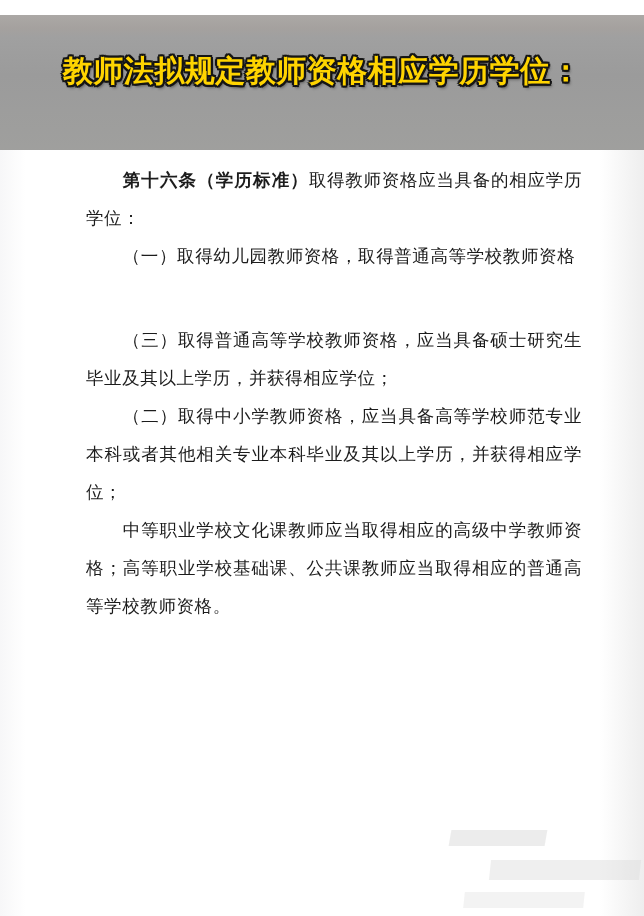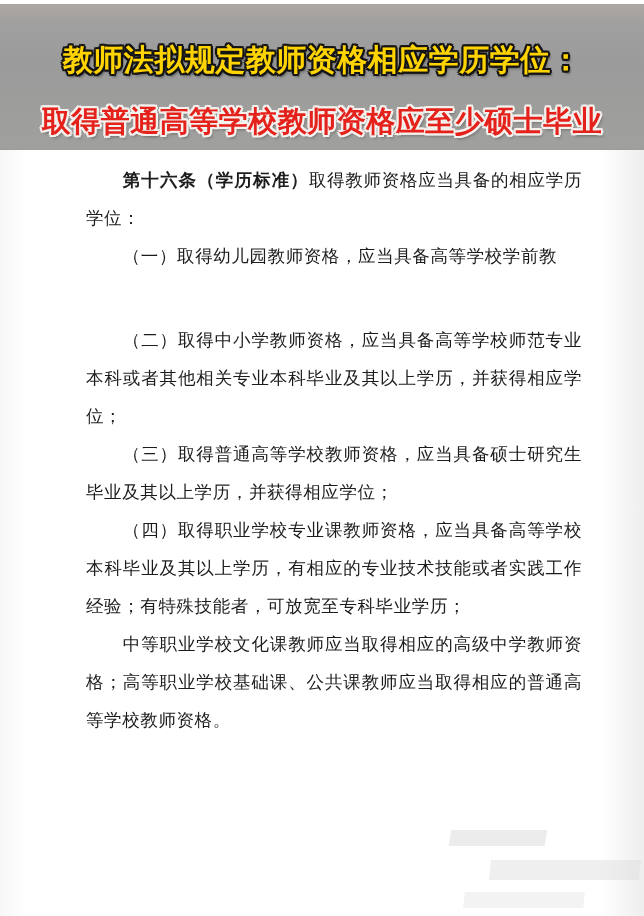--- a/index.html
+++ b/index.html
@@ -16,21 +16,21 @@
     width: 644px;
     height: 916px;
     overflow: hidden;
     background: #ffffff;
   }
 
   
   .banner {
     position: absolute;
     left: 0;
-    top: 4px;
+    top: 15px;
     width: 644px;
     height: 150px;
     background: linear-gradient(180deg, #a3a3a3 0%, #9b9b9b 40%, #a0a09e 100%);
     overflow: hidden;
   }
   .banner::before {
     content: "";
     position: absolute;
     left: 0; top: 0;
     width: 100%;
@@ -145,47 +145,45 @@
   .blk-upper { }
   .blk-lower { }
 </style>
 </head>
 <body>
 
 <div class="screen">
 
   <div class="banner">
     <div class="banner-line banner-line-1">教师法拟规定教师资格相应学历学位：</div>
-    <div class="banner-line banner-line-2">取得普通高等学校教师资格应至少硕士毕业</div>
   </div>
 
   <div class="doc">
     <div class="doc-page"></div>
 
     <div class="wm wm-1"></div>
     <div class="wm wm-2"></div>
     <div class="wm wm-3"></div>
 
     <div class="doc-text">
 
       <div class="blk blk-upper">
         <p class="para-indent"><span class="lead-bold">第十六条（学历标准）</span><span>取得教师资格应当具备的相应学历学位：</span></p>
 
-        <p class="para-indent">（一）取得幼儿园教师资格，应当具备高等学校学前教</p>
+        <p class="para-indent">（一）取得幼儿园教师资格，取得普通高等学校教师资格</p>
       </div>
 
       <div class="seam"></div>
 
       <div class="blk blk-lower">
 
+        <p class="para-indent">（三）取得普通高等学校教师资格，应当具备硕士研究生毕业及其以上学历，并获得相应学位；</p>
+
         <p class="para-indent">（二）取得中小学教师资格，应当具备高等学校师范专业本科或者其他相关专业本科毕业及其以上学历，并获得相应学位；</p>
 
-        <p class="para-indent">（三）取得普通高等学校教师资格，应当具备硕士研究生毕业及其以上学历，并获得相应学位；</p>
-
-        <p class="para-indent">（四）取得职业学校专业课教师资格，应当具备高等学校本科毕业及其以上学历，有相应的专业技术技能或者实践工作经验；有特殊技能者，可放宽至专科毕业学历；</p>
 
 
         <p class="para-indent">中等职业学校文化课教师应当取得相应的高级中学教师资格；高等职业学校基础课、公共课教师应当取得相应的普通高等学校教师资格。</p>
 
       </div>
 
     </div>
   </div>
 
 </div>

